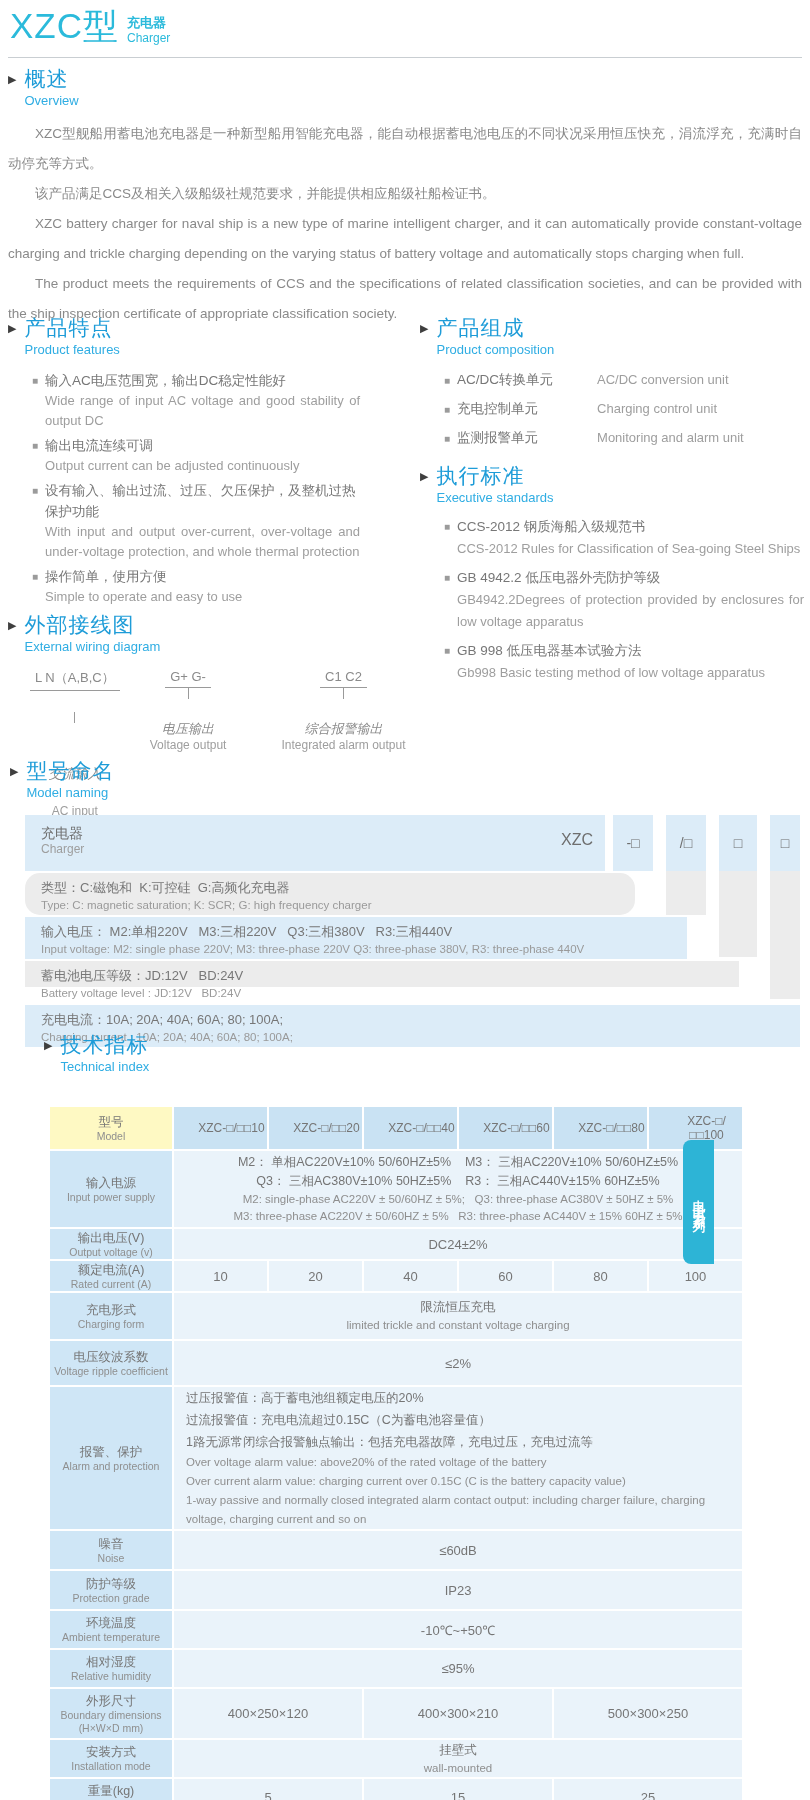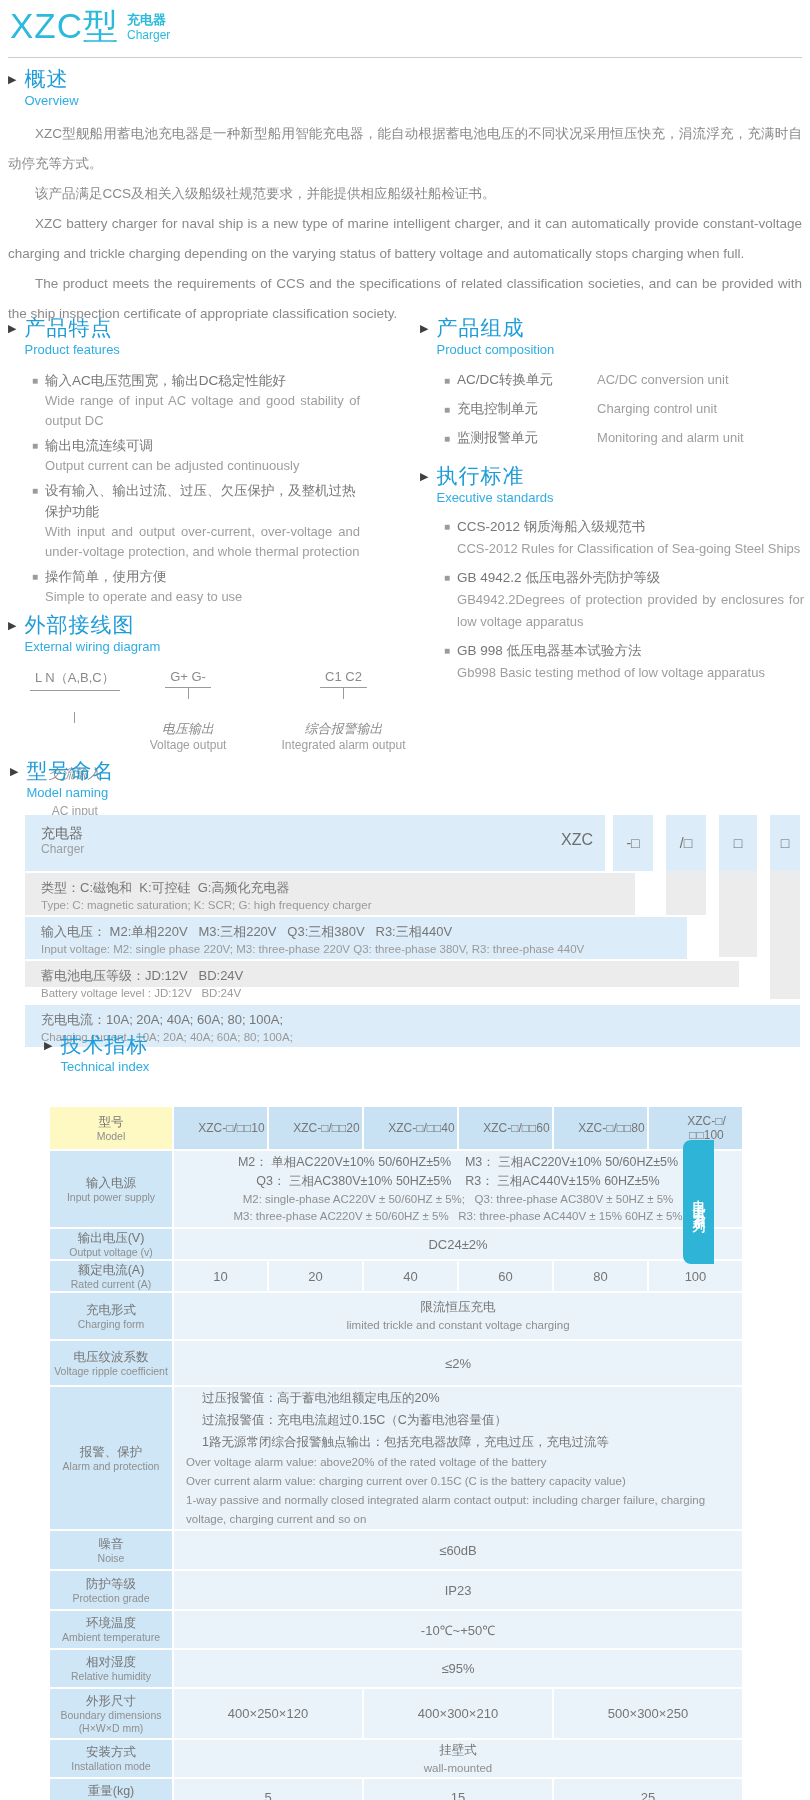--- a/index.html
+++ b/index.html
@@ -1,20 +1,20 @@
 <!DOCTYPE html>
 <html><head>
 <meta charset="utf-8">
 <style>
   * { margin:0; padding:0; box-sizing:border-box; }
   body { background:#fff; font-family:"Liberation Sans", sans-serif; }
   .page { position:relative; width:810px; height:1800px; background:#fff; overflow:hidden; }
 
   
-  .brand { position:absolute; top:6px; left:10px; display:flex; align-items:center; }
+  .brand { position:absolute; top:6px; left:10px; display:flex; align-items:flex-end; }
   .brand-model { font-size:35px; color:#2bbadb; letter-spacing:1px; line-height:40px; }
   .brand-sub { margin-left:8px; margin-top:2px; display:flex; flex-direction:column; }
   .brand-cn { font-size:13px; color:#2bbadb; font-weight:bold; line-height:16px; }
   .brand-en { font-size:12px; color:#2bbadb; line-height:15px; }
   .rule { position:absolute; top:57px; left:8px; right:8px; border-top:1px solid #c9ced2; }
 
   
   .sec-head { display:flex; }
   .arr { font-size:11px; color:#3f3f3f; margin:6px 8px 0 0; line-height:14px; }
   .t-cn { font-size:21px; color:#1e9cd8; line-height:25px; letter-spacing:1px; }
@@ -78,21 +78,21 @@
   .tt td { border:2px solid #fff; vertical-align:middle; text-align:center; overflow:hidden; }
   td.mh { background:#c9e2f3; font-size:12px; color:#757575;padding-left:22px; }
   td.lab { background:#cfe6f6; }
   td.lab0 { background:#fef9c3; }
   .l-cn { font-size:12.5px; color:#757575; line-height:16px; }
   .l-en { font-size:10.5px; color:#8f8f8f; line-height:13px; }
   td.val { background:#eaf3fa; color:#757575; font-size:13px; }
   .v-cn { font-size:12.5px; color:#757575; line-height:19px; white-space:pre-wrap; }
   .v-en { font-size:11.5px; color:#8f8f8f; line-height:17px; white-space:pre-wrap; }
   td.val-l { text-align:left; padding-left:12px; padding-right:8px; }
-  .a-cn { font-size:12.5px; color:#757575; line-height:22px;margin-left:16px; }
+  .a-cn { font-size:12.5px; color:#757575; line-height:22px; }
   .a-en { font-size:11.5px; color:#8f8f8f; line-height:19px; }
 
   
   .side-tab { position:absolute; left:683px; top:1140px; width:31px; height:124px; background:#2db4d6;
     border-radius:8px 0 0 8px; display:flex; align-items:center; justify-content:center; z-index:5; }
   .side-tab span { writing-mode:vertical-rl; color:#fff; font-size:12.5px; letter-spacing:4px; font-weight:bold; }
 </style>
 </head>
 <body>
 
@@ -266,21 +266,21 @@
         <div class="xzc">XZC</div>
       </div>
       <div class="blk bg-blue" style="left:588px;width:40px;">-□</div>
       <div class="blk bg-blue" style="left:641px;width:40px;">/□</div>
       <div class="blk bg-blue" style="left:694px;width:38px;">□</div>
       <div class="blk bg-blue" style="left:745px;width:30px;">□</div>
       <div class="bar" style="left:641px;width:40px;top:56px;height:44px;"></div>
       <div class="bar" style="left:694px;width:38px;top:56px;height:86px;"></div>
       <div class="bar" style="left:745px;width:30px;top:56px;height:128px;"></div>
 
-      <div class="nr bg-gray" style="top:58px;height:42px;width:610px;">
+      <div class="nr bg-gray" style="top:58px;height:42px;width:610px;border-radius:15px;">
         <div class="nr-body">
           <div class="nr-cn">类型：C:磁饱和  K:可控硅  G:高频化充电器</div>
           <div class="nr-en">Type: C: magnetic saturation; K: SCR; G: high frequency charger</div>
         </div>
       </div>
       <div class="nr bg-blue" style="top:102px;height:42px;width:662px;">
         <div class="nr-body">
           <div class="nr-cn">输入电压： M2:单相220V   M3:三相220V   Q3:三相380V   R3:三相440V</div>
           <div class="nr-en">Input voltage: M2: single phase 220V; M3: three-phase 220V Q3: three-phase 380V, R3: three-phase 440V</div>
         </div>

